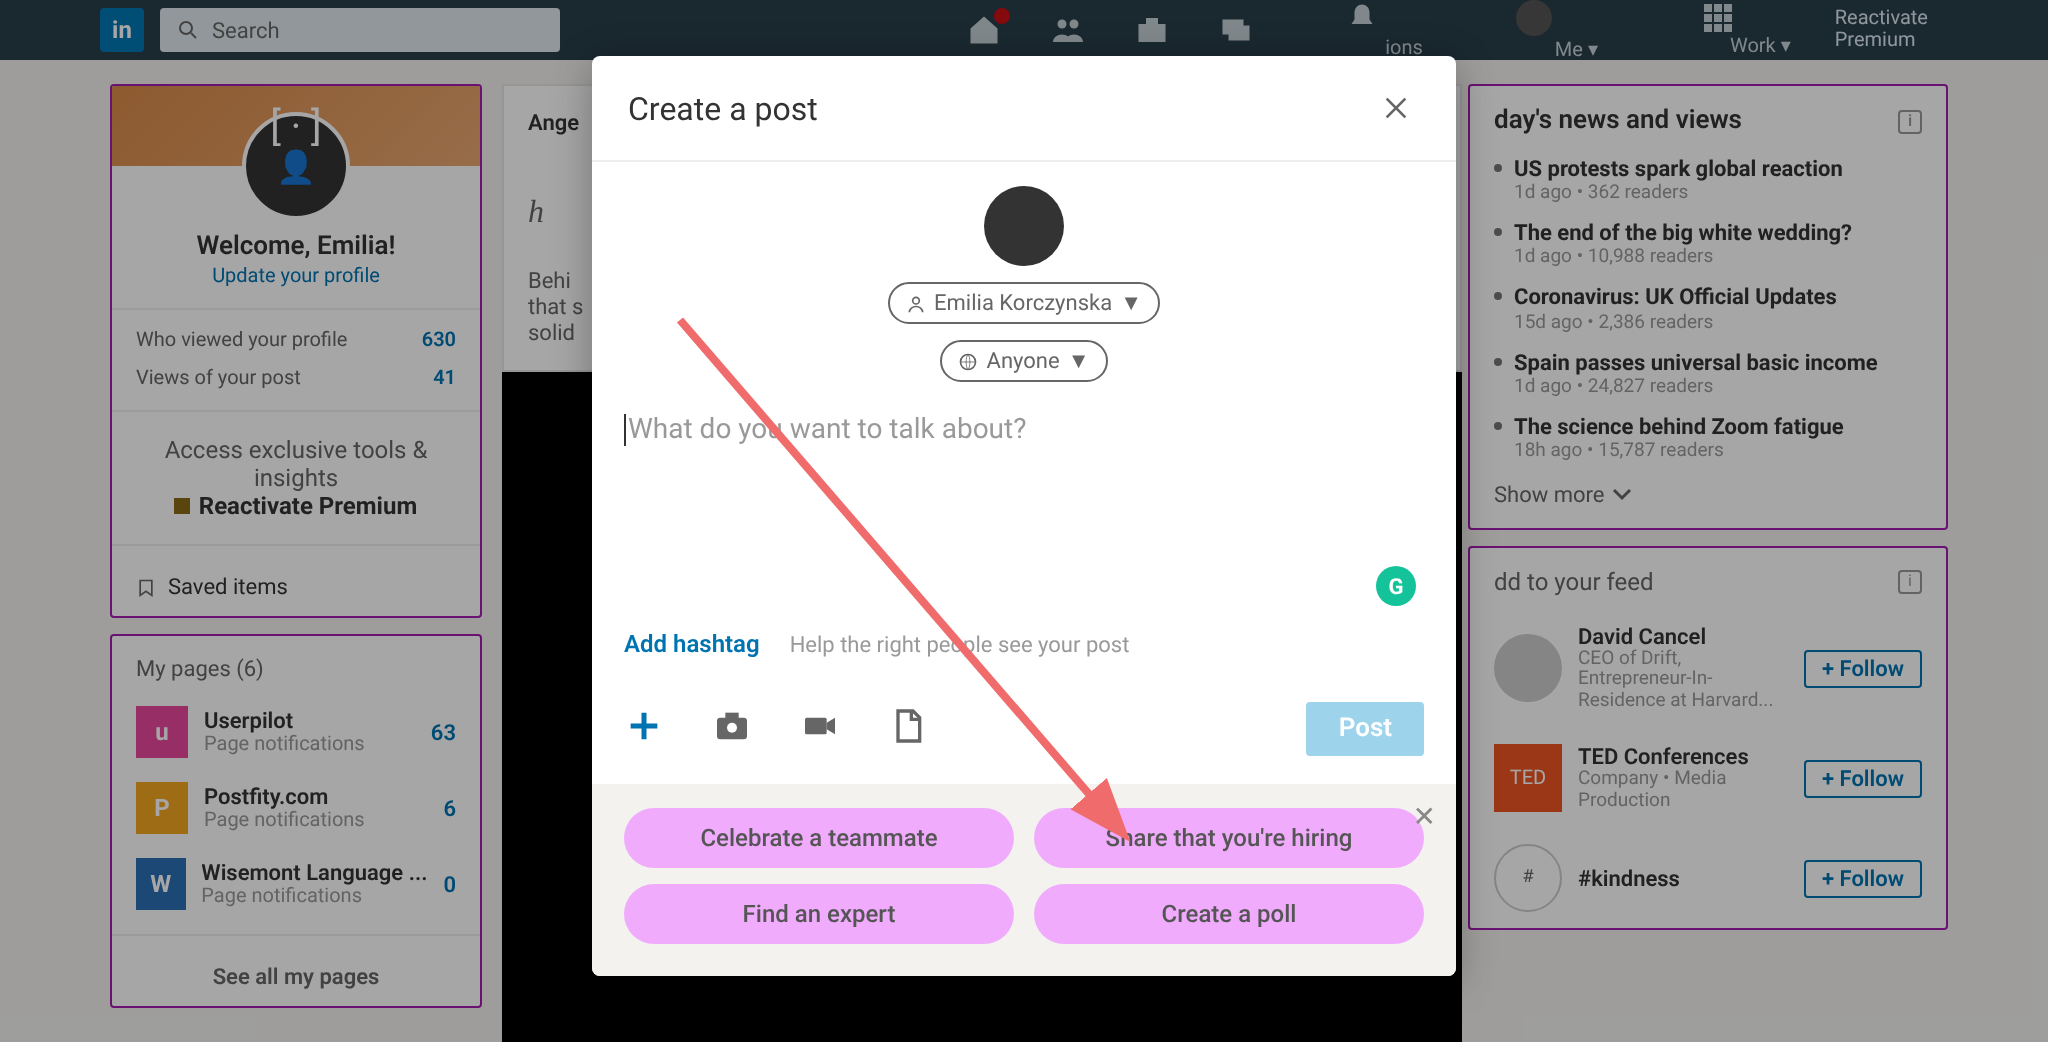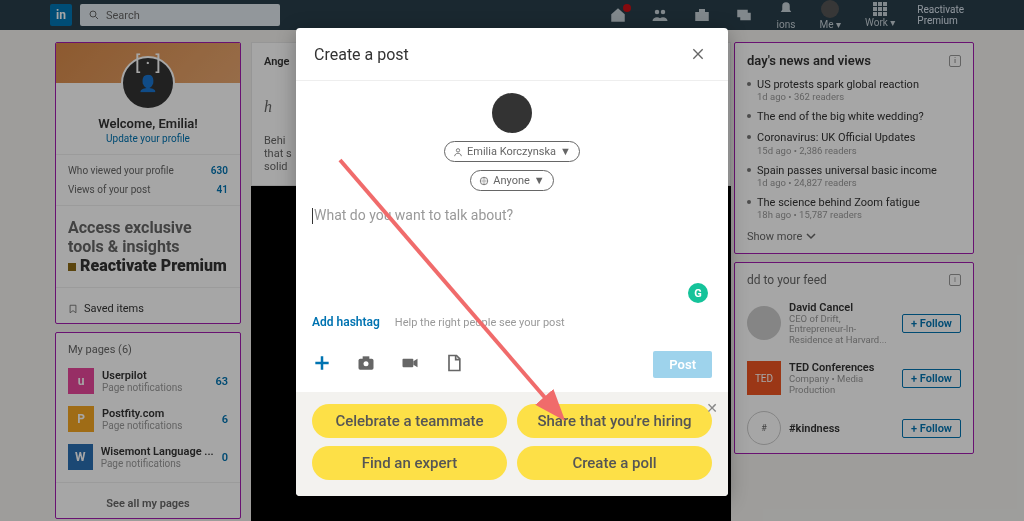--- a/index.html
+++ b/index.html
@@ -8,38 +8,38 @@
   
   .topnav { position: absolute; top: 0; left: 0; right: 0; height: 30px; background: #283e4a; display: flex; align-items: center; padding: 0 50px; color: #c7d1d8; font-size: 11px; }
   .logo { width: 22px; height: 22px; background: #0077b5; color: #fff; display: flex; align-items: center; justify-content: center; font-weight: bold; font-size: 12px; border-radius: 2px; margin-right: 8px; }
   .search-box { background: #e1e9ee; border-radius: 2px; height: 22px; width: 200px; display: flex; align-items: center; padding: 0 8px; color: #666; font-size: 11px; }
   .search-box svg { width: 12px; height: 12px; margin-right: 6px; }
   .nav-spacer { flex: 1; }
   .nav-items { display: flex; align-items: center; gap: 0; }
   .nav-item { display: flex; flex-direction: column; align-items: center; padding: 0 12px; font-size: 10px; color: #c7d1d8; position: relative; }
   .nav-item svg { width: 18px; height: 18px; fill: #c7d1d8; }
   .nav-item .badge { position: absolute; top: -2px; right: 8px; background: #cc1016; width: 8px; height: 8px; border-radius: 50%; }
-  .nav-label { margin-top: 1px; }
+  .nav-label { margin-top: 1px; margin-left: 42px; }
   .nav-avatar { width: 18px; height: 18px; border-radius: 50%; background: #555; }
   .grid-icon { display: grid; grid-template-columns: repeat(3,4px); grid-template-rows: repeat(3,4px); gap: 1px; }
   .grid-icon span { background: #c7d1d8; }
   .reactivate-top { font-size: 10px; color: #dce6f1; line-height: 1.1; padding: 0 10px; }
   
   
   .left-col { position: absolute; top: 42px; left: 55px; width: 186px; }
   .card { background: #fff; border: 1px solid #a21caf; border-radius: 2px; margin-bottom: 8px; }
   .profile-card { text-align: center; overflow: hidden; }
   .profile-banner { height: 40px; background: linear-gradient(135deg, #d98b4a, #e8a770); display:flex; align-items:center; justify-content:center; color:#fff; font-size:20px; }
   .avatar { width: 54px; height: 54px; border-radius: 50%; background: #333 center/cover; border: 2px solid #fff; margin: -27px auto 6px; display:flex; align-items:center; justify-content:center; color:#fff; }
   .welcome { font-size: 13px; font-weight: 600; color: #333; }
   .update-link { font-size: 10px; color: #0073b1; margin-top: 2px; margin-bottom: 10px; }
   .stat-row { display: flex; justify-content: space-between; padding: 4px 12px; font-size: 10px; color: #666; }
   .stat-row .num { color: #0073b1; font-weight: 600; }
   .divider { border-top: 1px solid #eee; margin: 6px 0; }
-  .premium-row { padding: 6px 12px; font-size: 16px; color: #666; text-align: left; font-weight: bold; }
+  .premium-row { padding: 6px 12px; font-size: 12px; color: #666; text-align: center; }
   .premium-row .sq { display: inline-block; width: 8px; height: 8px; background: #8c6a16; margin-right: 4px; }
   .saved-row { padding: 8px 12px; font-size: 11px; color: #333; text-align: left; display: flex; align-items: center; gap: 6px; }
   .saved-row svg { width: 10px; height: 12px; }
   .mypages-head { padding: 10px 12px 6px; font-size: 11px; color: #666; }
   .page-item { display: flex; align-items: center; padding: 6px 12px; gap: 8px; }
   .page-logo { width: 26px; height: 26px; display: flex; align-items: center; justify-content: center; font-weight: bold; font-size: 12px; color: #fff; }
   .page-info { flex: 1; }
   .page-name { font-size: 11px; font-weight: 600; color: #333; white-space: nowrap; overflow: hidden; text-overflow: ellipsis; }
   .page-sub { font-size: 10px; color: #999; }
   .page-count { font-size: 11px; color: #0073b1; font-weight: 600; }
@@ -50,21 +50,21 @@
   .feed-card { background: #fff; border: 1px solid #e6e6e6; padding: 12px; font-size: 11px; color: #666; }
   .feed-name { font-weight: 600; color: #333; }
   .video-block { background: #000; height: 380px; margin-top: 0; }
   
   
   .right-col { position: absolute; top: 42px; right: 50px; width: 240px; }
   .news-head { display: flex; justify-content: space-between; align-items: center; padding: 10px 12px 6px; font-size: 13px; font-weight: 600; color: #333; }
   .info-icon { width: 12px; height: 12px; border: 1px solid #999; border-radius: 2px; display: inline-flex; align-items: center; justify-content: center; font-size: 8px; color: #999; }
   .news-item { padding: 4px 12px 4px 22px; position: relative; }
   .news-item::before { content: ''; position: absolute; left: 12px; top: 8px; width: 4px; height: 4px; background: #777; border-radius: 50%; }
-  .news-title { font-size: 11px; font-weight: 400; color: #333; line-height: 1.2; }
+  .news-title { font-size: 11px; font-weight: 700; color: #333; line-height: 1.2; }
   .news-meta { font-size: 9.5px; color: #999; }
   .show-more { padding: 6px 12px 10px; font-size: 11px; color: #666; display: flex; align-items: center; gap: 4px; }
   .feed-head { display: flex; justify-content: space-between; align-items: center; padding: 10px 12px 6px; font-size: 12px; color: #666; }
   .feed-rec { display: flex; align-items: center; padding: 8px 12px; gap: 8px; }
   .rec-avatar { width: 34px; height: 34px; border-radius: 50%; background: #ccc center/cover; display:flex; align-items:center; justify-content:center; font-size:9px; color:#666; flex-shrink:0; }
   .rec-avatar.sq { border-radius: 0; background: #e52; color:#fff; font-weight:normal; font-size:10px; }
   .rec-avatar.hash { border: 1px solid #ccc; background: #fff; }
   .rec-info { flex: 1; min-width: 0; }
   .rec-name { font-size: 11px; font-weight: 600; color: #333; }
   .rec-sub { font-size: 9.5px; color: #999; line-height: 1.1; }
@@ -88,21 +88,21 @@
   .cursor { display:inline-block; width:1px; height:16px; background:#333; vertical-align:middle; margin-right:1px; }
   .grammarly { position: absolute; right: 4px; bottom: 4px; width: 20px; height: 20px; border-radius: 50%; background: #15c39a; color: #fff; display: flex; align-items: center; justify-content: center; font-size: 11px; font-weight: bold; }
   .hashtag-row { margin-top: 8px; font-size: 12px; }
   .add-hash { color: #0073b1; font-weight: 600; }
   .help-text { color: #999; margin-left: 12px; font-size: 11px; }
   .action-row { display: flex; align-items: center; padding: 10px 16px 14px; gap: 24px; }
   .action-row svg { width: 20px; height: 20px; fill: #666; }
   .plus-btn svg { fill: #0073b1; stroke: #0073b1; }
   .post-btn { margin-left: auto; background: #9ed3ec; color: #fff; border: none; border-radius: 2px; padding: 6px 16px; font-size: 13px; font-weight: 600; }
   .suggestions { background: #f3f2ef; padding: 12px 16px 16px; border-radius: 0 0 4px 4px; display: grid; grid-template-columns: 1fr 1fr; gap: 8px 10px; position: relative; }
-  .suggestion-btn { background: #fde047; border: none; border-radius: 18px; padding: 8px 12px; font-size: 15px; color: #555; font-weight: 500; }
+  .suggestion-btn { background: #f0abfc; border: none; border-radius: 18px; padding: 8px 12px; font-size: 12px; color: #555; font-weight: 500; }
   .close-sugg { position: absolute; top: 8px; right: 10px; color: #888; font-size: 14px; }
   
   
   .arrow-svg { position: absolute; top: 150px; left: 330px; width: 280px; height: 300px; pointer-events: none; }
 </style>
 </head>
 <body>
 
 <div class="topnav">
   <div class="logo">in</div>
@@ -247,20 +247,21 @@
         <span>day's news and views</span>
         <span class="info-icon">i</span>
       </div>
     <div id="news-list">
         <div class="news-item">
           <div class="news-title">US protests spark global reaction</div>
           <div class="news-meta">1d ago • 362 readers</div>
         </div>
         <div class="news-item">
           <div class="news-title">The end of the big white wedding?</div>
+          <div class="news-meta">1d ago • 10,988 readers</div>
         </div>
         <div class="news-item">
           <div class="news-title">Coronavirus: UK Official Updates</div>
           <div class="news-meta">15d ago • 2,386 readers</div>
         </div>
         <div class="news-item">
           <div class="news-title">Spain passes universal basic income</div>
           <div class="news-meta">1d ago • 24,827 readers</div>
         </div>
         <div class="news-item">

